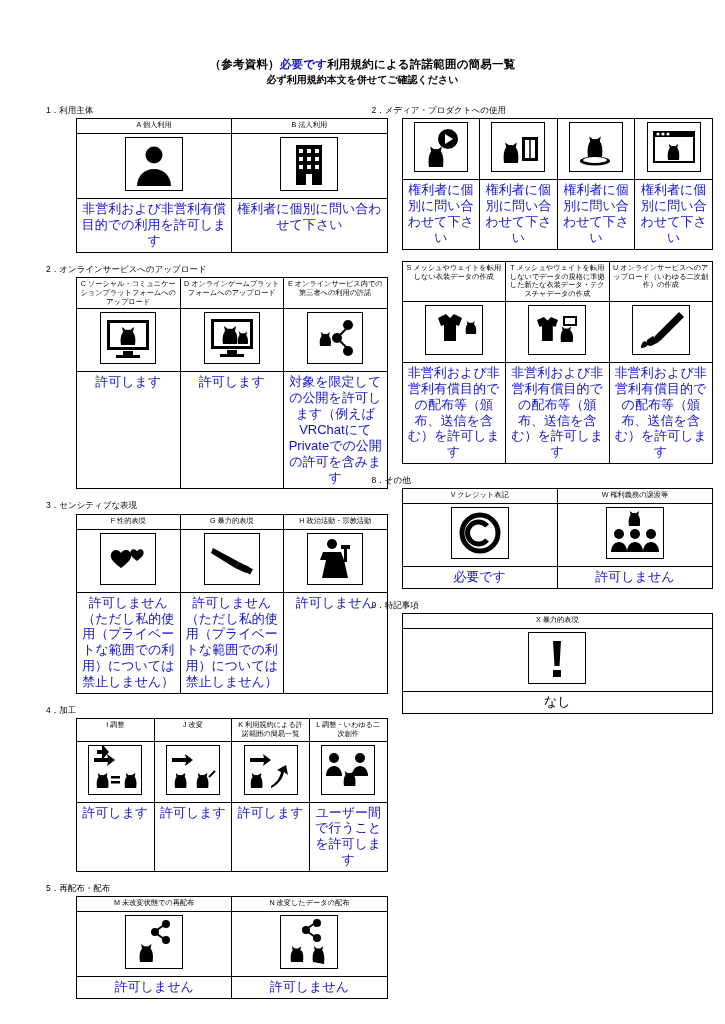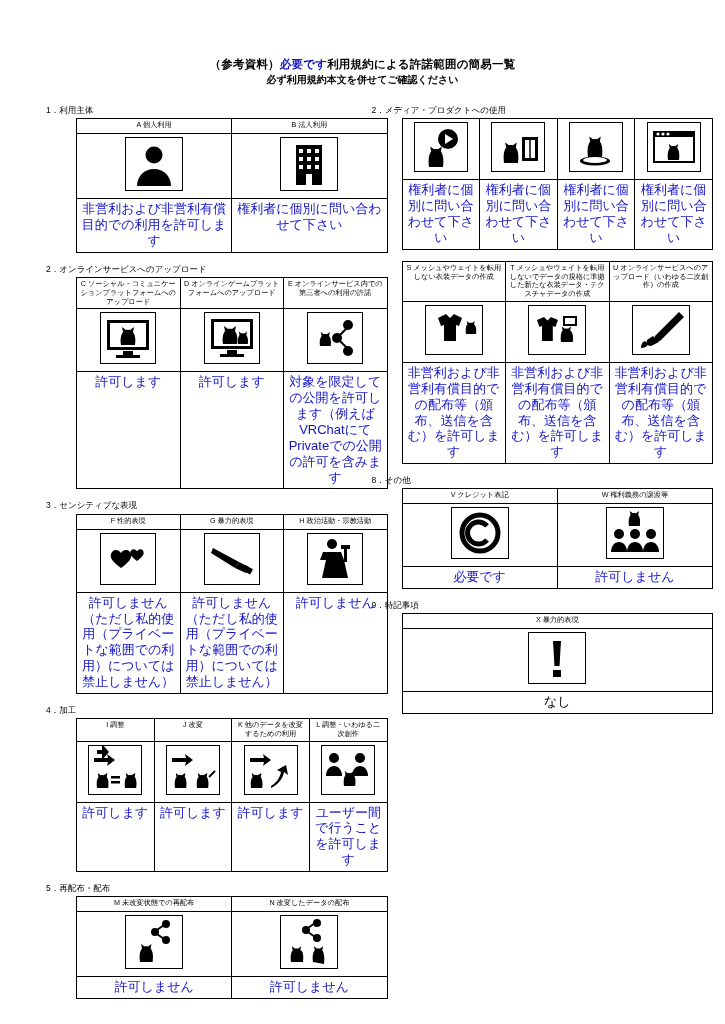--- a/index.html
+++ b/index.html
@@ -318,21 +318,21 @@
         <table class="grid">
           <tbody>
               <tr>
             <td style="width:25%">
                   <div class="cell-head">I 調整</div>
                 </td>
             <td style="width:25%">
                   <div class="cell-head">J 改変</div>
                 </td>
             <td style="width:25%">
-                  <div class="cell-head">K 他のデータを改変するための利用</div>
+                  <div class="cell-head">K 利用規約による許諾範囲の簡易一覧</div>
                 </td>
             <td style="width:25%">
                   <div class="cell-head">L 調整・いわゆる二次創作</div>
                 </td>
           </tr>
           <tr>
             <td>
                   <div class="cell-img">
               <span class="ico">
                 <svg width="52" height="48" viewBox="0 0 52 48">

